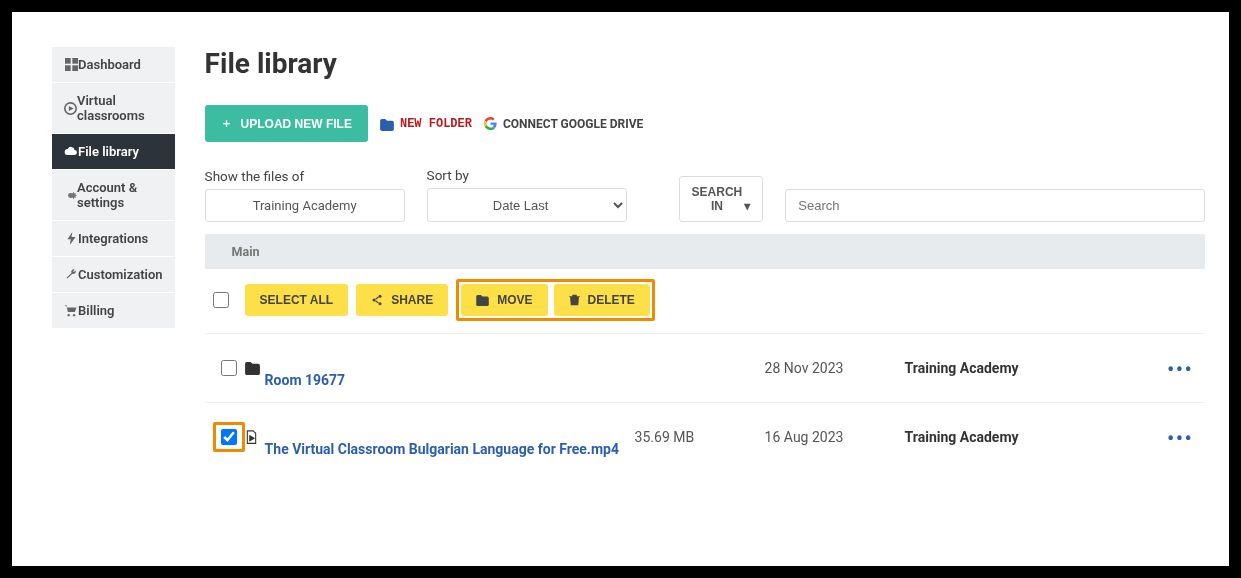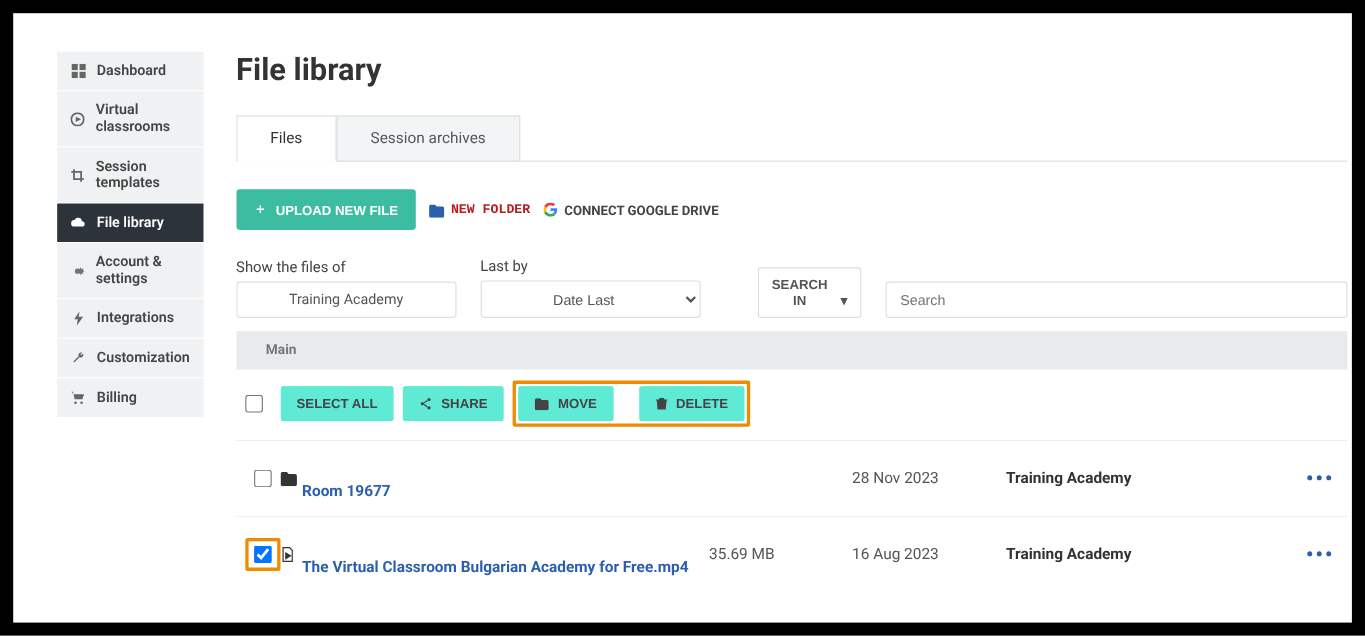--- a/index.html
+++ b/index.html
@@ -1,42 +1,42 @@
 <!DOCTYPE html>
 <html><head>
 <meta charset="utf-8">
 <style>
 * { box-sizing: border-box; margin: 0; padding: 0; }
 body { font-family: -apple-system, "Segoe UI", Roboto, Arial, sans-serif; background: #fff; color: #333; }
 .frame { border: 12px solid #000; width: 1241px; height: 578px; overflow: hidden; position: relative; display: flex; }
 .sidebar { width: 175px; padding: 0; margin-left: 40px; margin-top: 35px; }
-.sidebar-item { display: flex; align-items: center; gap: 10px; padding: 10px 12px; background: #eff1f3; color: #444; font-size: 13px; font-weight: 600; cursor: pointer; margin-bottom: 1px; }
+.sidebar-item { display: flex; align-items: center; gap: 0; padding: 10px 12px; background: #eff1f3; color: #444; font-size: 13px; font-weight: 600; cursor: pointer; margin-bottom: 1px; }
 .sidebar-item.active { background: #2d333a; color: #fff; }
 .sidebar-item .icon { width: 14px; display: inline-flex; justify-content: center; color: #666; }
 .sidebar-item.active .icon { color: #fff; }
 .main { flex: 1; padding: 35px 30px 20px 30px; }
 h1 { font-size: 28px; color: #333; font-weight: 700; margin-bottom: 25px; }
 .tabs { display: flex; border-bottom: 1px solid #ddd; margin-bottom: 25px; }
 .tab { padding: 12px 30px; border: 1px solid #ddd; background: #f2f4f6; color: #555; font-size: 14px; cursor: pointer; margin-bottom: -1px; }
 .tab.active { background: #fff; border-bottom: 1px solid #fff; color: #333; }
 .action-row { display: flex; align-items: center; gap: 12px; margin-bottom: 25px; flex-wrap: wrap; }
 .btn-upload { background: #3cbca0; color: #fff; border: none; padding: 10px 16px; border-radius: 3px; font-weight: 700; font-size: 12px; display: inline-flex; align-items: center; gap: 8px; cursor: pointer; }
 .link-btn { color: #b91c1c; font-weight: 700; font-size: 12px; display: inline-flex; align-items: flex-end; gap: 6px; cursor: pointer; font-family: Liberation Mono, monospace; }
 .link-btn .fi { color: #2b5fad; }
 .gdrive-link { color: #444; font-weight: 700; font-size: 12px; display: inline-flex; align-items: center; gap: 6px; cursor: pointer; text-align: center; }
 .filter-row { display: flex; align-items: flex-end; gap: 22px; margin-bottom: 12px; }
 .filter-group label { display: block; font-size: 13.5px; color: #444; margin-bottom: 5px; }
 .filter-group .control { border: 1px solid #ddd; border-radius: 3px; padding: 8px 12px; font-size: 13px; color: #555; background: #fff; min-width: 200px; text-align: center; }
 select.control { min-width: 120px; height: 34px; text-align: left; }
-.search-in { border: 1px solid #ddd; border-radius: 3px; padding: 8px 12px; font-size: 12px; font-weight: 700; color: #555; background: #fff; cursor: pointer; display: inline-flex; align-items: flex-end; gap: 12px; }
+.search-in { border: 1px solid #ddd; border-radius: 3px; padding: 8px 12px; font-size: 12px; font-weight: 700; color: #555; background: #fff; cursor: pointer; display: inline-flex; align-items: flex-end; gap: 2px; }
 .search-input { border: 1px solid #ddd; border-radius: 3px; padding: 8px 12px; font-size: 13px; width: 420px; }
 .breadcrumb { background: #e8ebee; padding: 10px 27px; font-weight: 700; color: #777; font-size: 12.5px; margin-bottom: 10px; }
 .bulk-row { display: flex; align-items: center; gap: 8px; margin-bottom: 12px; }
-.bulk-btn { border: 1px solid transparent; background: #5eead4; padding: 8px 14px; border-radius: 3px; font-weight: 700; font-size: 12px; color: #444; display: inline-flex; align-items: center; gap: 8px; cursor: pointer; }
-.highlight-box { border: 3px solid #f08a00; border-radius: 2px; padding: 2px; display: inline-flex; gap: 23px; }
+.bulk-btn { border: 1px solid transparent; background: #fde047; padding: 8px 14px; border-radius: 3px; font-weight: 700; font-size: 12px; color: #444; display: inline-flex; align-items: center; gap: 8px; cursor: pointer; }
+.highlight-box { border: 3px solid #f08a00; border-radius: 2px; padding: 2px; display: inline-flex; gap: 6px; }
 .select-all-cb { margin: 0 8px 0 8px; width: 16px; height: 16px; }
 .file-row { display: flex; align-items: center; padding: 14px 8px; border-top: 1px solid #eee; font-size: 14px; }
 .file-row .cb-wrap { width: 32px; display: flex; align-items: center; justify-content: center; }
 .cb-wrap input { width: 16px; height: 16px; }
 .cb-wrap.hl { border: 3px solid #f08a00; padding: 4px; border-radius: 2px; }
 .file-row .icon-col { width: 20px; color: #333; }
 .file-row .name-col { flex: 0 0 370px; color: #2b5fad; font-weight: 700; cursor: pointer; margin-top: 24px; }
 .file-row .size-col { flex: 0 0 130px; color: #555; }
 .file-row .date-col { flex: 0 0 140px; color: #555; }
 .file-row .owner-col { flex: 1; color: #333; font-weight: 700; }
@@ -62,28 +62,20 @@
     </div>
     <div class="sidebar-item">
       <span class="icon">
           <svg width="13" height="13" viewBox="0 0 16 16" fill="currentColor">
             <circle cx="8" cy="8" r="7" fill="none" stroke="currentColor" stroke-width="2"></circle>
             <polygon points="6,5 12,8 6,11"></polygon>
           </svg>
         </span>
       <span>Virtual classrooms</span>
     </div>
-    <div class="sidebar-item">
-      <span class="icon">
-          <svg width="13" height="13" viewBox="0 0 16 16" fill="none" stroke="currentColor" stroke-width="2">
-            <path d="M4 1v11h11M1 4h11v11"></path>
-          </svg>
-        </span>
-      <span>Session templates</span>
-    </div>
     <div class="sidebar-item active">
       <span class="icon">
           <svg width="14" height="13" viewBox="0 0 20 16" fill="currentColor">
             <path d="M15 6a5 5 0 00-9.6-1.5A4 4 0 005 13h10a3.5 3.5 0 000-7z"></path>
           </svg>
         </span>
       <span>File library</span>
     </div>
     <div class="sidebar-item">
       <span class="icon">
@@ -117,24 +109,20 @@
             <circle cx="13" cy="14" r="1.5"></circle>
           </svg>
         </span>
       <span>Billing</span>
     </div>
   </div>
 
   <div class="main">
     <h1>File library</h1>
 
-    <div class="tabs">
-      <div class="tab active">Files</div>
-      <div class="tab">Session archives</div>
-    </div>
 
     <div class="action-row">
       <button class="btn-upload">
         <span>＋</span>
         <span>UPLOAD NEW FILE</span>
       </button>
       <span class="link-btn">
         <span class="fi">
             <svg width="14" height="12" viewBox="0 0 16 14" fill="currentColor">
               <path d="M0 2a2 2 0 012-2h4l2 2h6a2 2 0 012 2v8a2 2 0 01-2 2H2a2 2 0 01-2-2z"></path>
@@ -154,21 +142,21 @@
         <span>CONNECT GOOGLE DRIVE</span>
       </span>
     </div>
 
     <div class="filter-row">
       <div class="filter-group">
         <label>Show the files of</label>
         <div class="control">Training Academy</div>
       </div>
       <div class="filter-group">
-        <label>Last by</label>
+        <label>Sort by</label>
         <select class="control">
           <option>Date Last</option>
         </select>
       </div>
       <div class="filter-group" style="margin-left:30px">
         <button class="search-in">
           <span>SEARCH IN</span>
           <span>▾</span>
         </button>
       </div>
@@ -234,21 +222,21 @@
     <div class="file-row">
       <div class="cb-wrap hl">
           <input type="checkbox" checked="" style="">
         </div>
       <div class="icon-col">
           <svg width="13" height="15" viewBox="0 0 14 18" fill="none" stroke="#333" stroke-width="1.3">
             <path d="M2 1h7l3 3v12H2z"></path>
             <polygon points="5,7 10,10 5,13" fill="#333"></polygon>
           </svg>
         </div>
-      <div class="name-col">The Virtual Classroom Bulgarian Academy for Free.mp4</div>
+      <div class="name-col">The Virtual Classroom Bulgarian Language for Free.mp4</div>
       <div class="size-col">35.69 MB</div>
       <div class="date-col">16 Aug 2023</div>
       <div class="owner-col">Training Academy</div>
       <div class="menu-col">•••</div>
     </div>
 
   </div>
 </div>
 
 </body></html>

